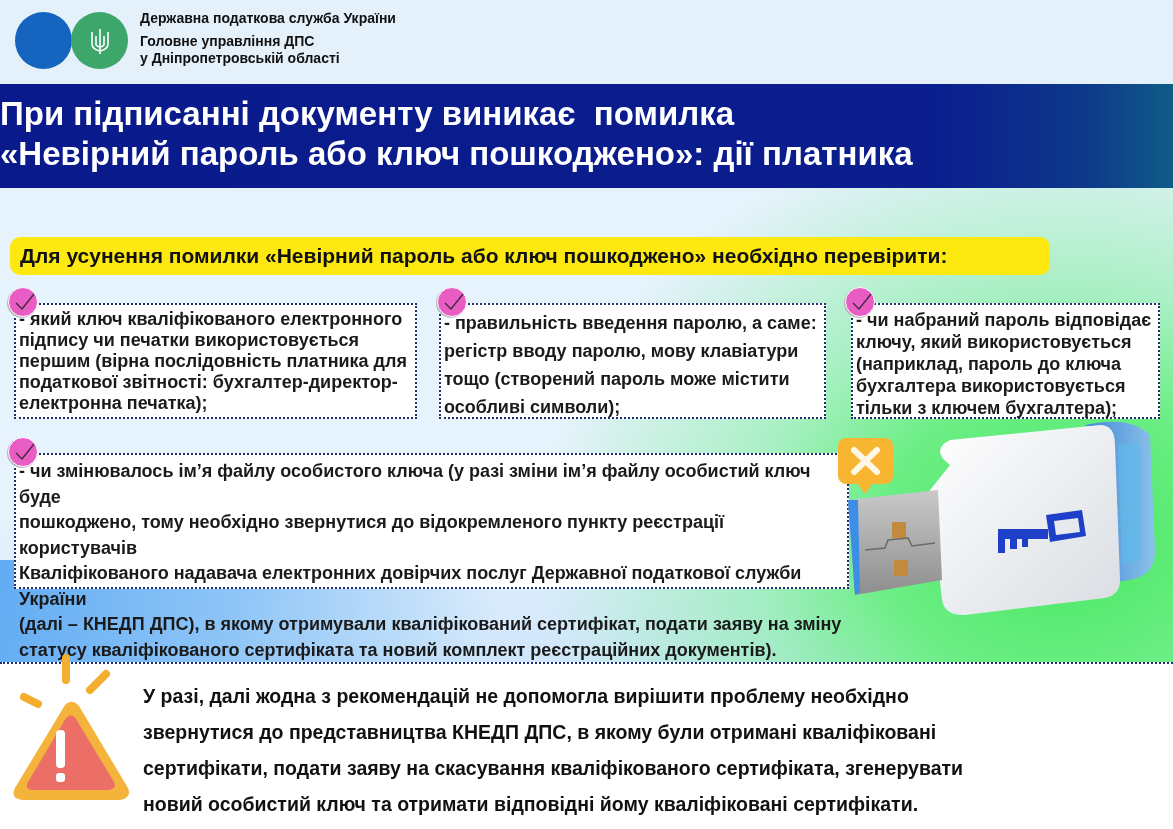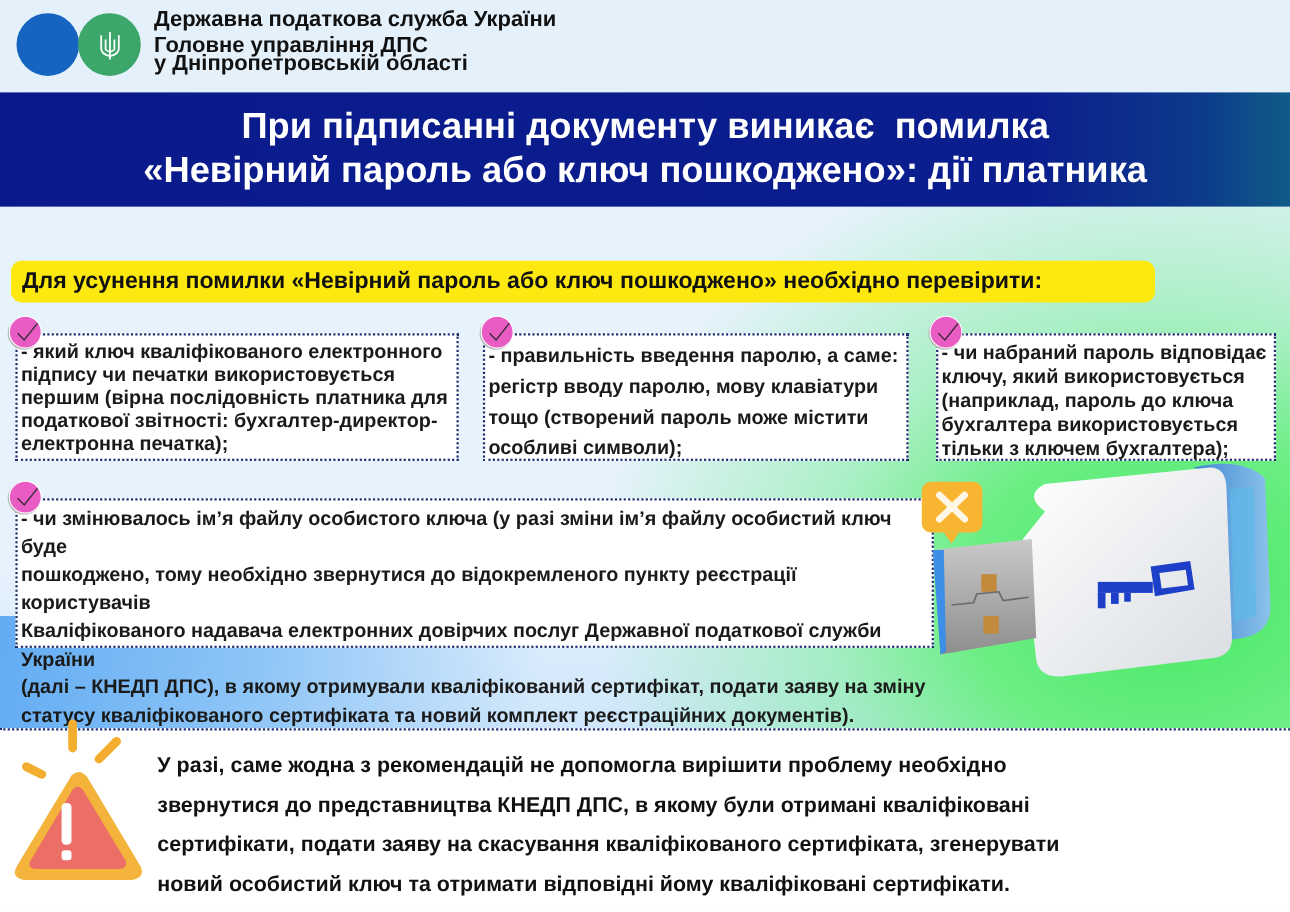--- a/index.html
+++ b/index.html
@@ -10,29 +10,29 @@
     position: relative;
     color: #141414;
   }
   .page { position: absolute; left: 0; top: 0; width: 1173px; height: 829px; }
 
   
   .header { position: absolute; left: 0; top: 0; width: 1173px; height: 84px; background: #e4f1fb; }
   .logo-blue { position: absolute; left: 15px; top: 12px; width: 57px; height: 57px; border-radius: 50%; background: #1565c0; }
   .logo-green { position: absolute; left: 71px; top: 12px; width: 57px; height: 57px; border-radius: 50%; background: #3da66a; display:flex; align-items:center; justify-content:center; }
   .logo-green svg { width: 22px; height: 28px; }
-  .org { position: absolute; left: 140px; top: 10px; font-weight: bold; font-size: 20px; line-height: 17px; color: #111; }
+  .org { position: absolute; left: 140px; top: 10px; font-weight: bold; font-size: 14px; line-height: 17px; color: #111; }
   .org .l1 { display:block; margin-bottom: 6px; }
   .org .l2, .org .l3 { display:block; }
 
   
   .banner {
     position: absolute; left: 0; top: 84px; width: 1173px; height: 104px;
     background: linear-gradient(90deg, #0a1a8c 0%, #0b1e8e 80%, #0d3a8a 93%, #0f5c88 100%);
-    color: #fff; text-align: center; font-weight: bold;
+    color: #fff; font-weight: bold;
     font-size: 33px; line-height: 40px; padding-top: 10px;
   }
   .banner span { display: block; }
 
   
   .main {
     position: absolute; left: 0; top: 188px; width: 1173px; height: 474px;
     background:
       radial-gradient(ellipse 520px 420px at 1060px 350px, #45e760 0%, #6cee85 35%, rgba(130,238,160,0.6) 60%, rgba(228,241,251,0) 100%),
       linear-gradient(180deg, #e6f2fc 0%, #e6f2fc 70%, #cfe6fb 100%);
@@ -214,19 +214,19 @@
       <line x1="96" y1="24" x2="80" y2="40"></line>
       <line x1="14" y1="47" x2="28" y2="54"></line>
     </g>
     <path d="M55 55 Q62 48 69 56 L118 138 Q122 148 110 150 L12 150 Q0 148 5 138 Z" fill="#f4b33a"></path>
     <path d="M56 68 Q61 62 66 69 L104 132 Q107 139 99 140 L22 140 Q14 139 18 132 Z" fill="#ec6f67"></path>
     <rect x="46" y="80" width="9" height="38" rx="4" fill="#ffffff"></rect>
     <rect x="46" y="123" width="9" height="9" rx="3" fill="#ffffff"></rect>
   </svg>
 
   <div class="bottom-text">
-    <span>У разі, саме жодна з рекомендацій не допомогла вирішити проблему необхідно</span>
+    <span>У разі, далі жодна з рекомендацій не допомогла вирішити проблему необхідно</span>
     <span>звернутися до представництва КНЕДП ДПС, в якому були отримані кваліфіковані</span>
     <span>сертифікати, подати заяву на скасування кваліфікованого сертифіката, згенерувати</span>
     <span>новий особистий ключ та отримати відповідні йому кваліфіковані сертифікати.</span>
   </div>
 
 </div>
 
 </body></html>

